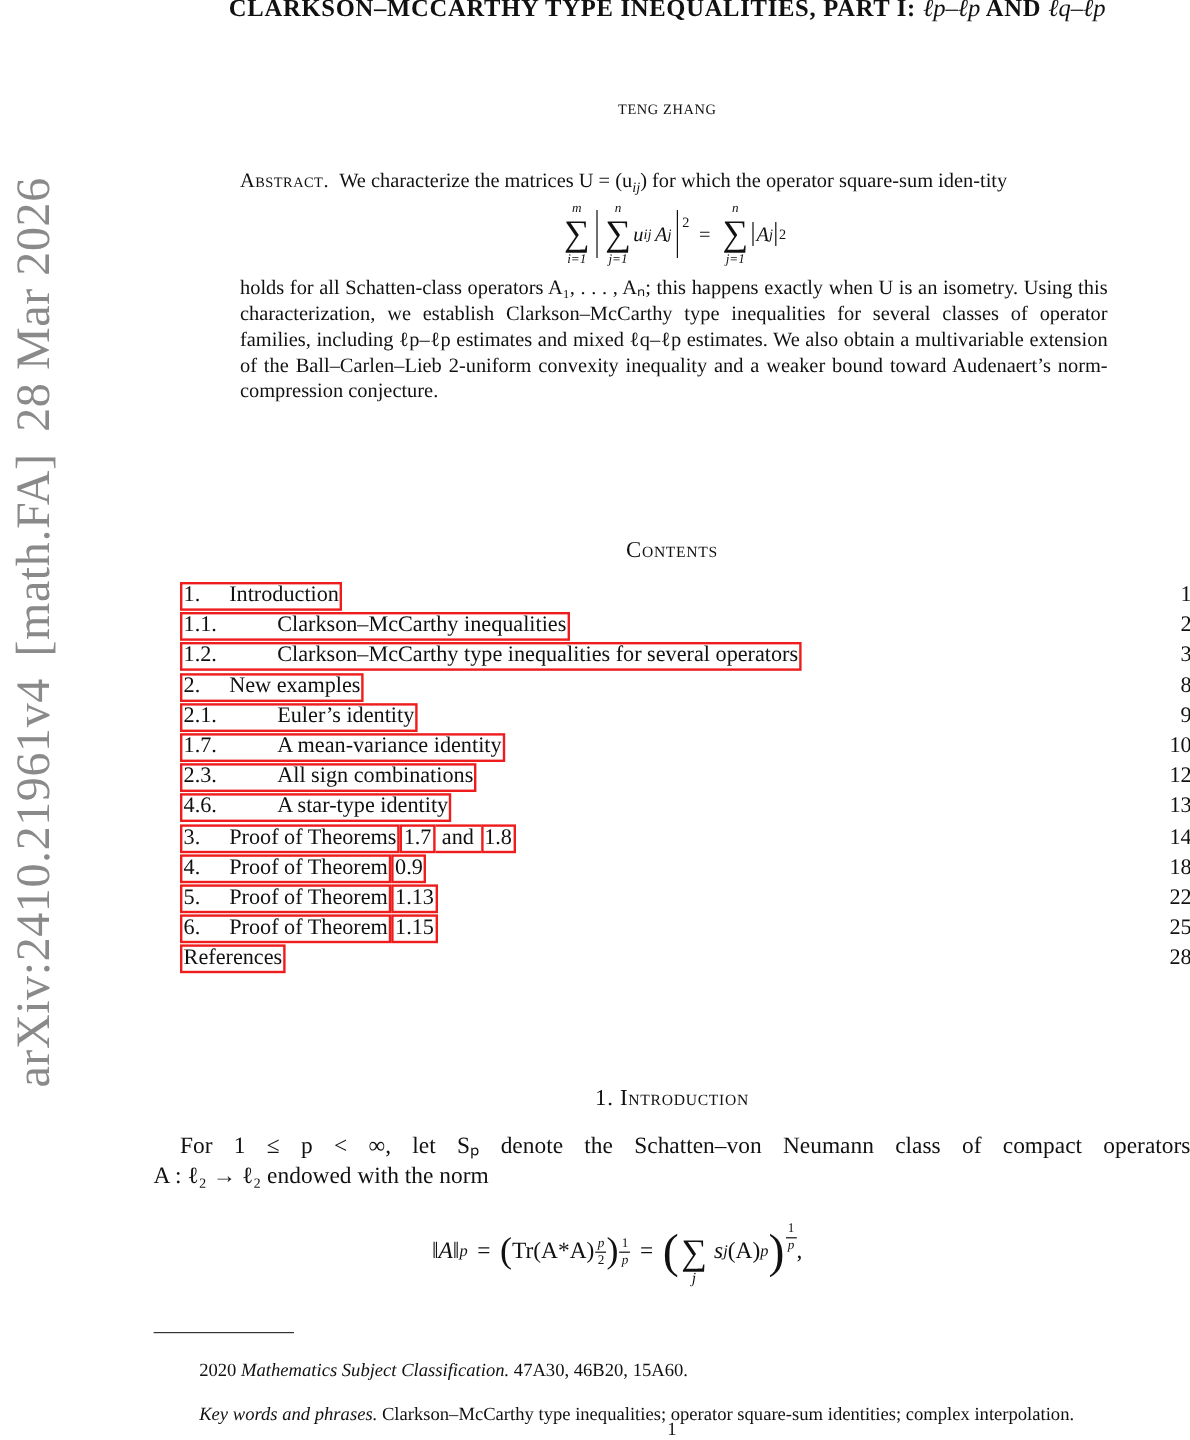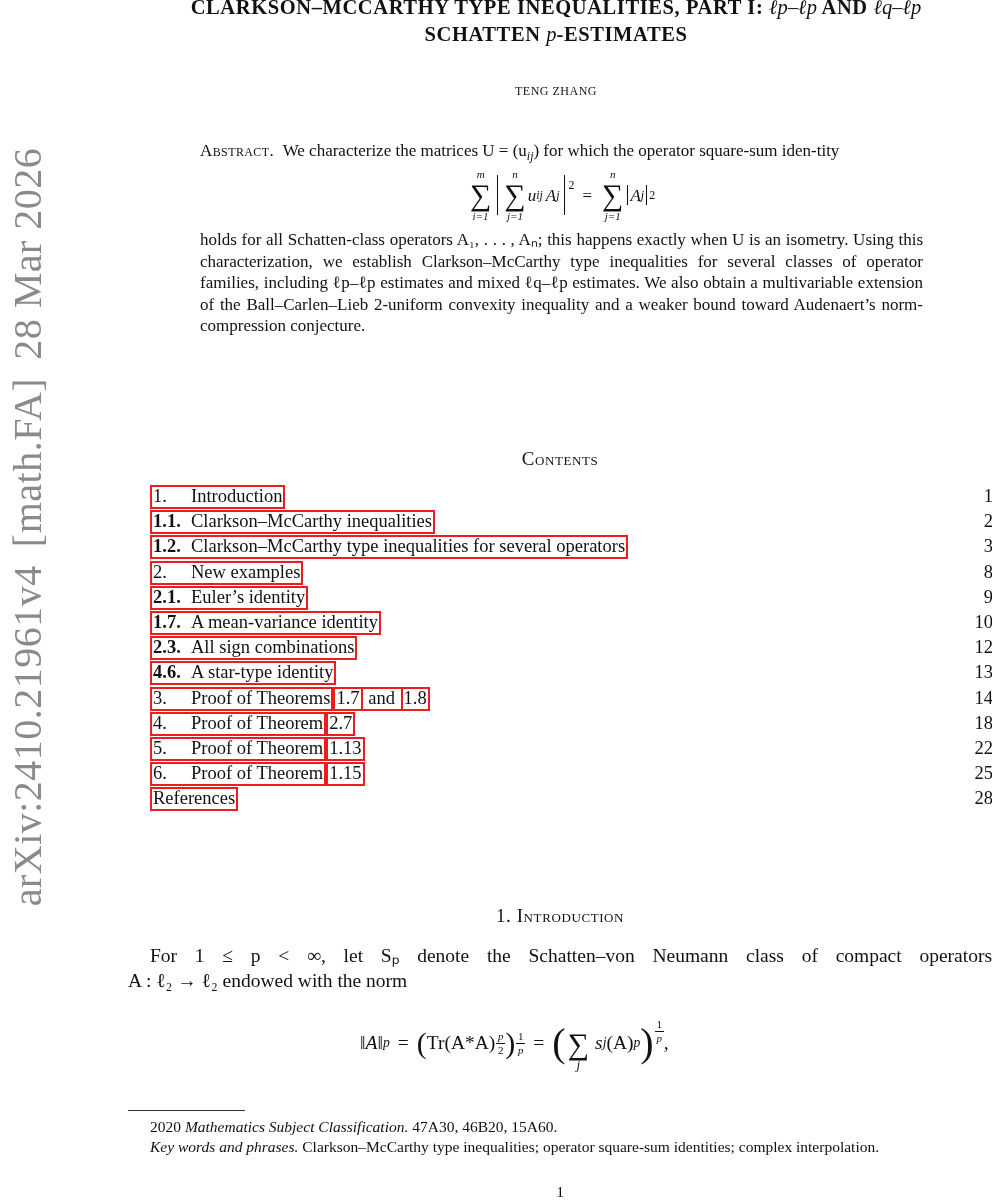--- a/index.html
+++ b/index.html
@@ -65,21 +65,21 @@
   .toc-row {
     position: relative; height: 25.2px;
     font-family: "Liberation Serif", serif; font-size: 18.5px; line-height: 23px;
   }
   .toc-link {
     display: inline-block; border: 2px solid #ee1c1c; padding: 0 1px; line-height: 19px; height: 20px;
     white-space: nowrap; cursor: pointer;
   }
   .toc-link .num { display: inline-block; }
   .toc-link .num.sec { width: 38px; }
-  .toc-link .num.sub { width: 38px; font-weight: bold; }
+  .toc-link .num.sub { width: 78px; }
   .toc-seg { display: inline-block; border: 2px solid #ee1c1c; line-height: 19px; height: 20px; white-space: nowrap; cursor: pointer; padding: 0 1px; }
   .toc-page { position: absolute; right: 0; top: 0; }
 
   
   .intro-head {
     position: absolute; left: 120px; top: 905px; width: 880px; text-align: center;
     font-family: "Liberation Serif", serif; font-size: 19px; letter-spacing: 0.6px;
   }
   .intro-head .sc { font-variant: small-caps; }
   .intro-text {
@@ -96,44 +96,40 @@
   .frac { display: inline-flex; flex-direction: column; align-items: center; font-size: 11px; line-height: 11px; vertical-align: super; margin-left: 1px; }
   .frac .ln { width: 9px; height: 1px; background: #111; margin: 1px 0; }
   .paren-big { font-size: 30px; line-height: 30px; font-weight: 300; }
 
   
   .fn-rule { position: absolute; left: 128px; top: 1110px; width: 117px; height: 1px; background: #333; }
   .footnotes {
     position: absolute; left: 128px; top: 1117px; width: 864px;
     font-family: "Liberation Serif", serif; font-size: 15.5px; line-height: 20px; text-align: justify;
   }
-  .footnotes p { margin: 0; text-indent: 22px; }
+  .footnotes p { margin: 16px; text-indent: 22px; }
   .footnotes .kw { text-align: justify; }
   .page-num {
     position: absolute; left: 120px; top: 1183px; width: 880px; text-align: center;
     font-family: "Liberation Serif", serif; font-size: 15.5px;
   }
 </style>
 </head>
 <body>
 
 <div class="arxiv-stamp">
   <span>arXiv:2410.21961v4</span><span class="gap"></span><span>[math.FA]</span><span class="gap"></span><span>28 Mar 2026</span>
 </div>
 
 <div class="title">
   <div>
     <span>CLARKSON–MCCARTHY TYPE INEQUALITIES, PART I:</span>
     <span class="m">ℓp–ℓp</span>
     <span>AND</span>
     <span class="m">ℓq–ℓp</span>
-  </div>
-  <div>
-    <span>SCHATTEN</span>
-    <span class="m">p</span><span>-ESTIMATES</span>
   </div>
 </div>
 
 <div class="author">TENG ZHANG</div>
 
 <div class="abstract">
   <p>
     <span class="label">Abstract.</span>
     &nbsp;<span>We characterize the matrices U = (u</span><sub class="it">ij</sub><span>) for which the operator square-sum iden-tity</span>
   </p>
@@ -204,21 +200,21 @@
   </div>
   <div class="toc-row">
     <span class="toc-link"><span class="num sub">4.6.</span><span>A star-type identity</span></span>
     <span class="toc-page">13</span>
   </div>
   <div class="toc-row">
     <span class="toc-seg"><span class="num sec" style="display:inline-block;width:38px">3.</span><span>Proof of Theorems</span> </span><span class="toc-seg">1.7</span><span class="toc-seg" style="border-left:none;border-right:none">&nbsp;<span>and</span>&nbsp;</span><span class="toc-seg">1.8</span>
     <span class="toc-page">14</span>
   </div>
   <div class="toc-row">
-    <span class="toc-seg"><span style="display:inline-block;width:38px">4.</span><span>Proof of Theorem</span> </span><span class="toc-seg">2.7</span>
+    <span class="toc-seg"><span style="display:inline-block;width:38px">4.</span><span>Proof of Theorem</span> </span><span class="toc-seg">0.9</span>
     <span class="toc-page">18</span>
   </div>
   <div class="toc-row">
     <span class="toc-seg"><span style="display:inline-block;width:38px">5.</span><span>Proof of Theorem</span> </span><span class="toc-seg">1.13</span>
     <span class="toc-page">22</span>
   </div>
   <div class="toc-row">
     <span class="toc-seg"><span style="display:inline-block;width:38px">6.</span><span>Proof of Theorem</span> </span><span class="toc-seg">1.15</span>
     <span class="toc-page">25</span>
   </div>

